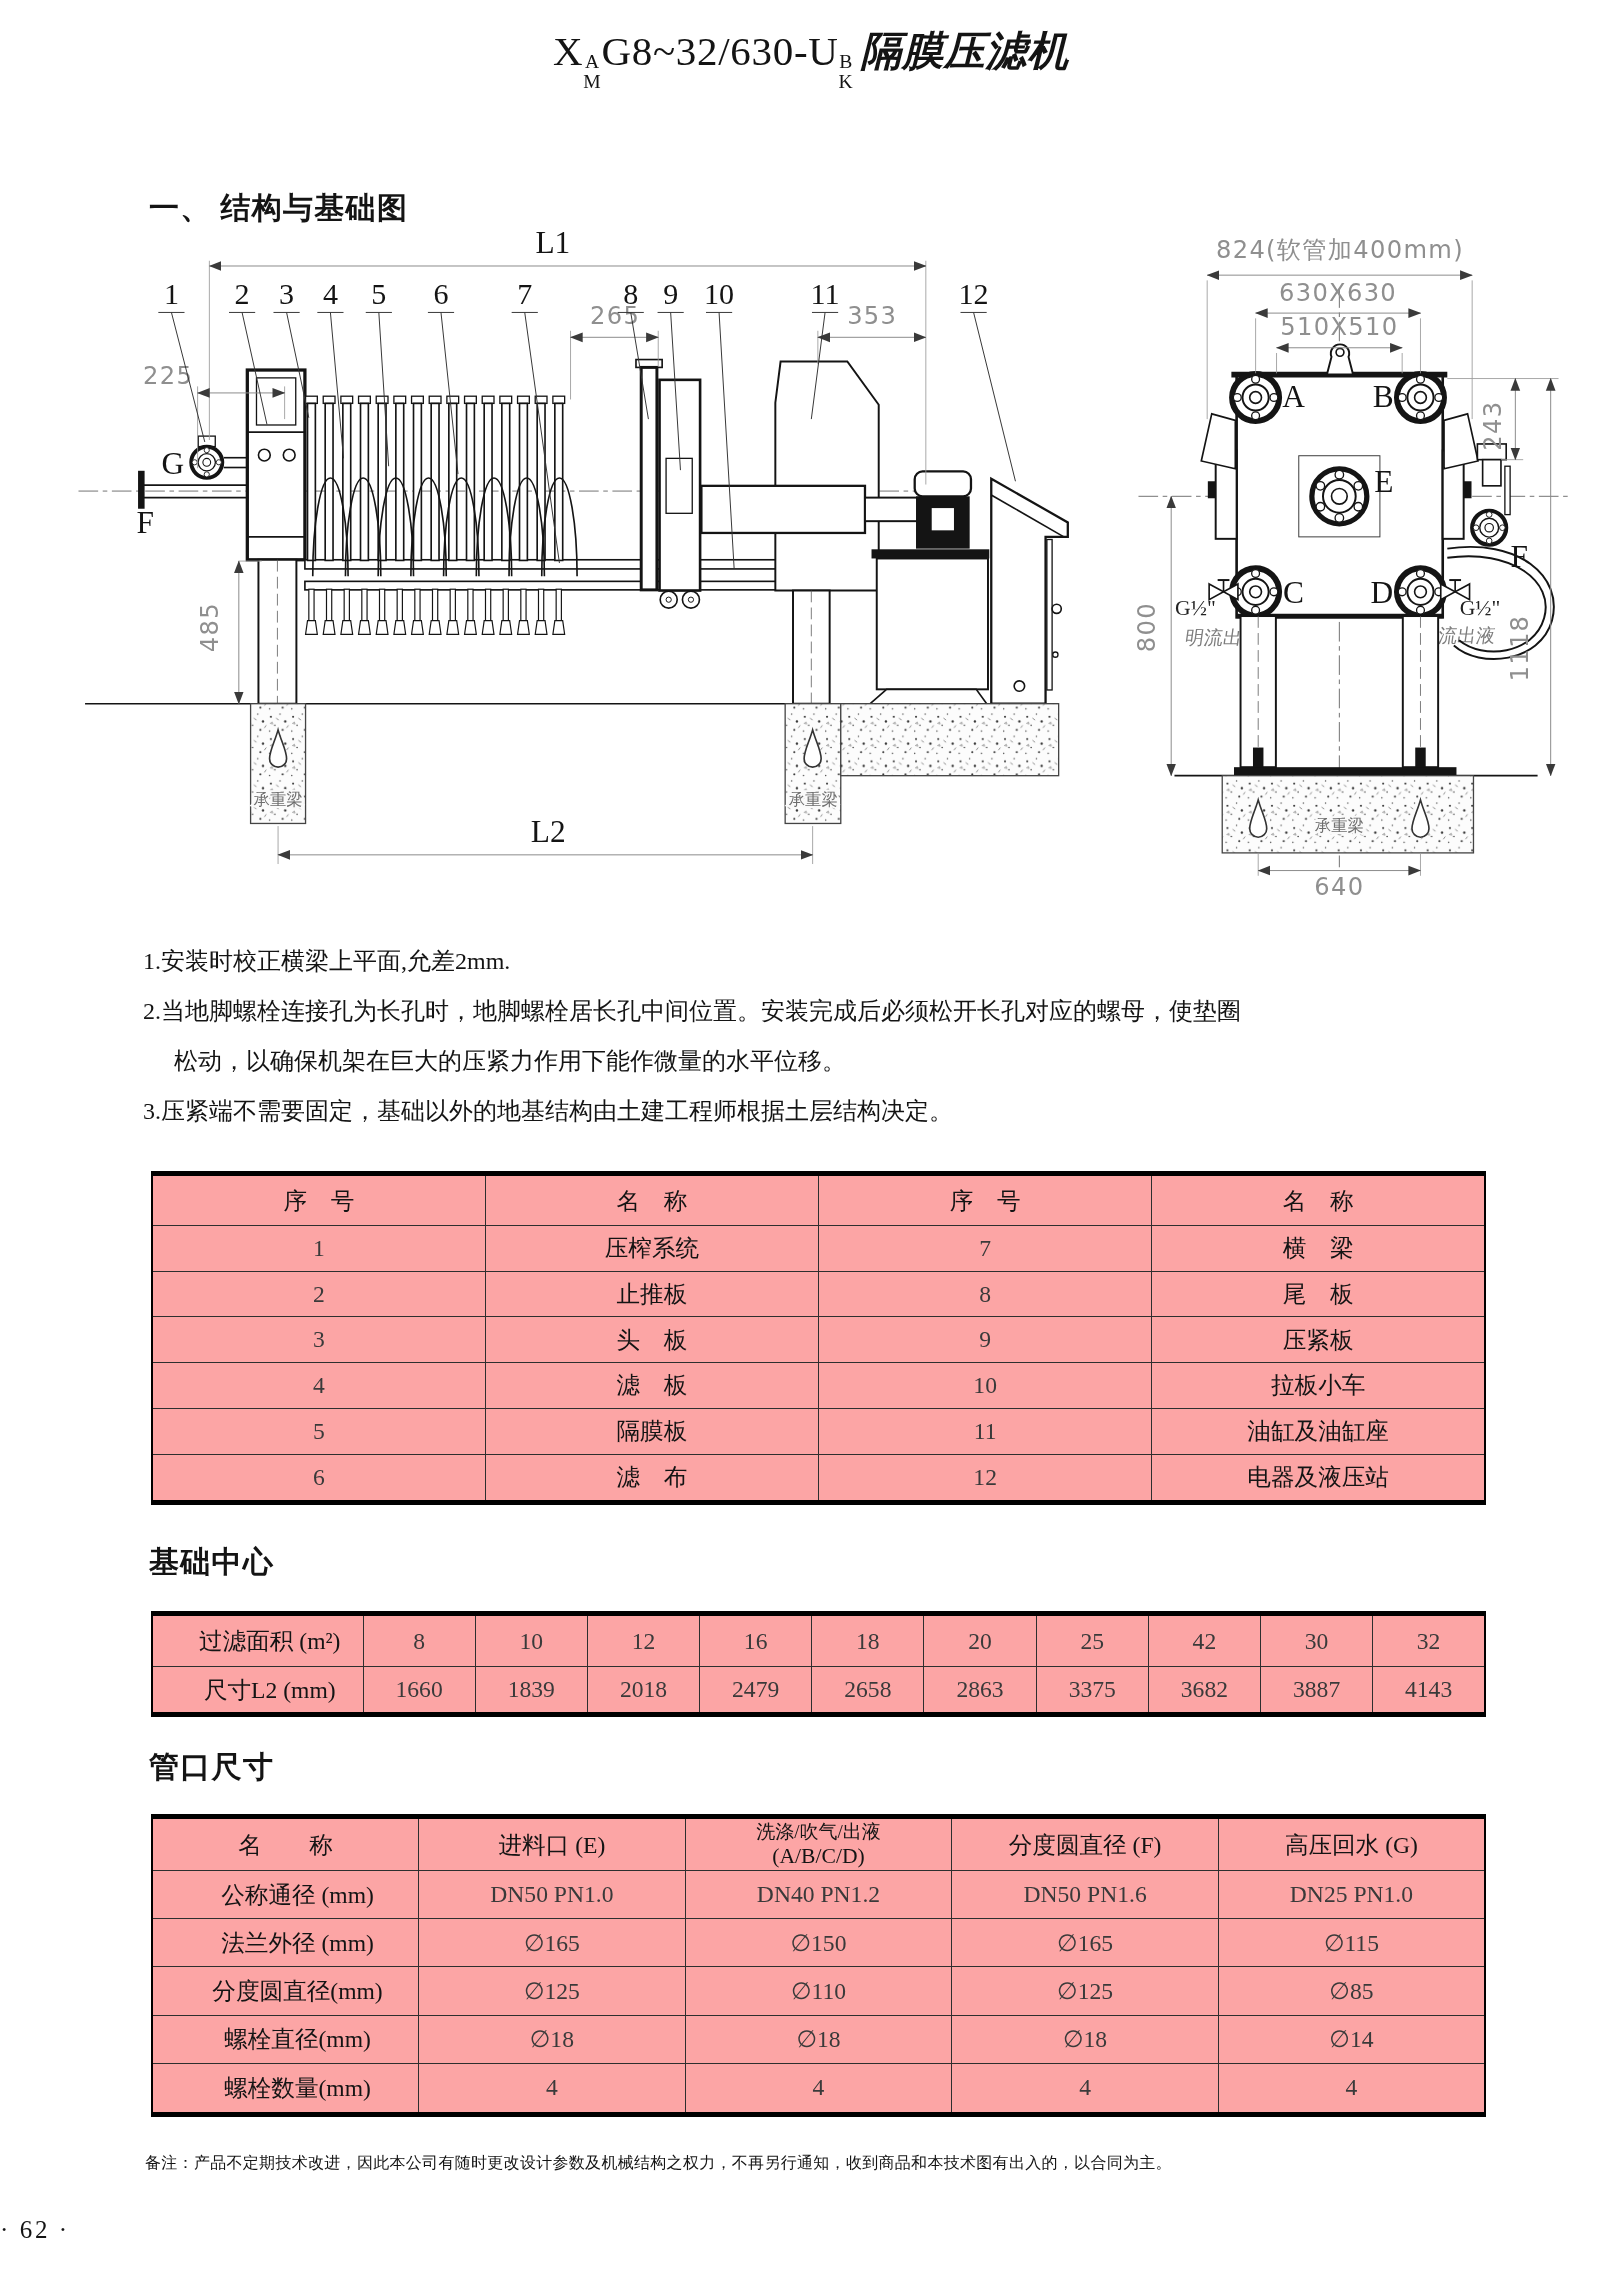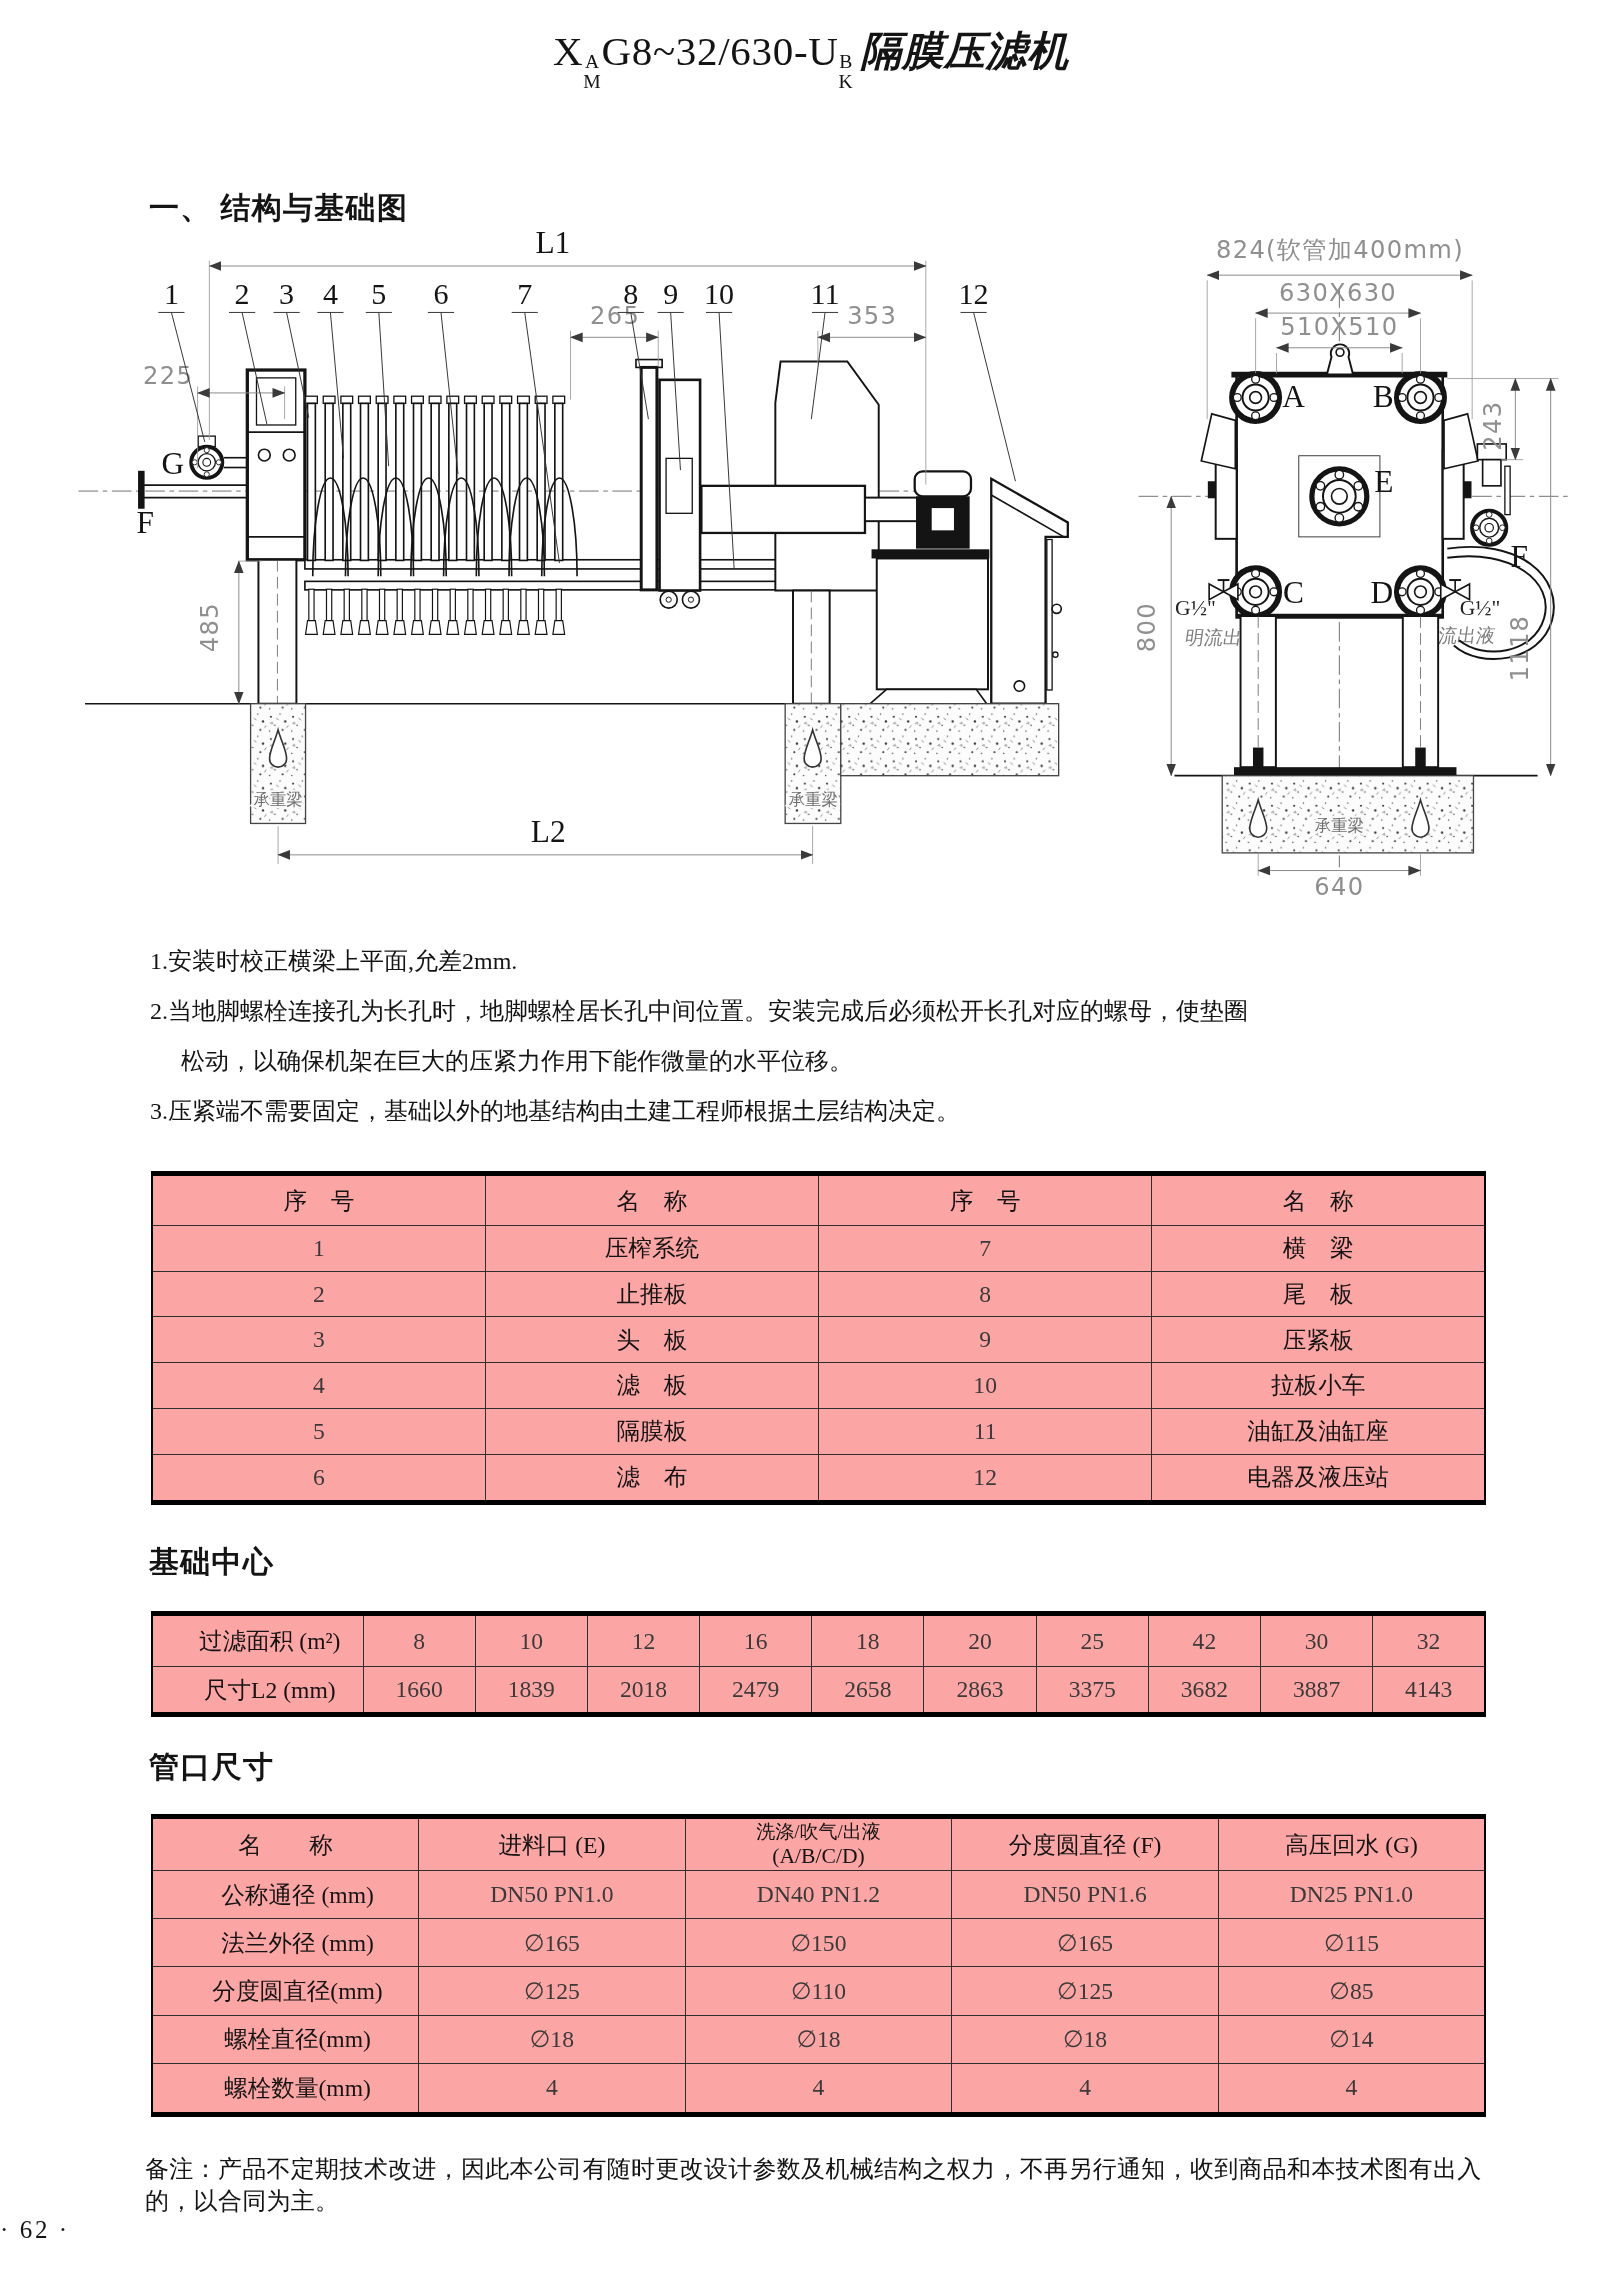--- a/index.html
+++ b/index.html
@@ -9,34 +9,34 @@
   }
   .abs{position:absolute;}
   
   .title{top:23.6px;left:0;width:1622px;text-align:center;font-size:41px;letter-spacing:0.7px;}
   .stack{display:inline-flex;flex-direction:column;font-size:19.6px;line-height:20px;vertical-align:-3.9px;text-align:center;}
   .title .cn{margin-left:7px;font-weight:600;font-style:italic;}
   
   .sechead{left:149px;top:188px;font-size:30px;font-weight:bold;letter-spacing:1.3px;}
   .subhead{font-size:30px;font-weight:bold;letter-spacing:1.3px;}
   
-  .notes{left:150px;top:936px;width:1387px;font-size:24px;line-height:50px;}
+  .notes{left:143px;top:936px;width:1387px;font-size:24px;line-height:50px;}
   .notes .ind{padding-left:31px;}
   
   table{border-collapse:collapse;table-layout:fixed;background:#fca5a5;}
   .dtable{position:absolute;border-top:5.9px solid #000;border-bottom:5.9px solid #000;
           border-left:2.6px solid #000;border-right:2.6px solid #000;}
   .dtable td,.dtable th{border:1.3px solid #2e2e2e;text-align:center;vertical-align:middle;
           font-size:23.6px;font-weight:normal;padding:0;overflow:hidden;}
   .dtable .lbl{text-align:center;padding-left:24px;}
   .dtable .num{color:#3a3a3a;font-family:"Liberation Serif",serif;}
   .wash1{font-size:19px;line-height:22px;}
   .wash2{font-size:21.6px;line-height:26px;}
   
-  .footer{left:145px;top:2153px;width:1368px;font-size:24px;letter-spacing:0.3px;}
+  .footer{left:145px;top:2153px;width:1368px;font-size:16px;letter-spacing:0.3px;}
   .pagenum{left:0;top:2216px;width:1622px;font-size:25px;letter-spacing:2.6px;}
   
   svg .ln{stroke:#141414;fill:none;}
   svg .fw{fill:#ffffff;stroke:#141414;}
   svg .fb{fill:#141414;stroke:none;}
   svg .dim{stroke:#8a8a8a;stroke-width:1.5;fill:none;}
   svg .ext{stroke:#9a9a9a;stroke-width:1.3;fill:none;}
   svg .cl{stroke:#5a5a5a;stroke-width:1.3;fill:none;stroke-dasharray:30 7 7 7;}
   svg .lg{stroke:#5a5a5a;stroke-width:1.2;fill:none;stroke-dasharray:18 8;}
   svg .ldr{stroke:#343434;stroke-width:1.5;fill:none;}

